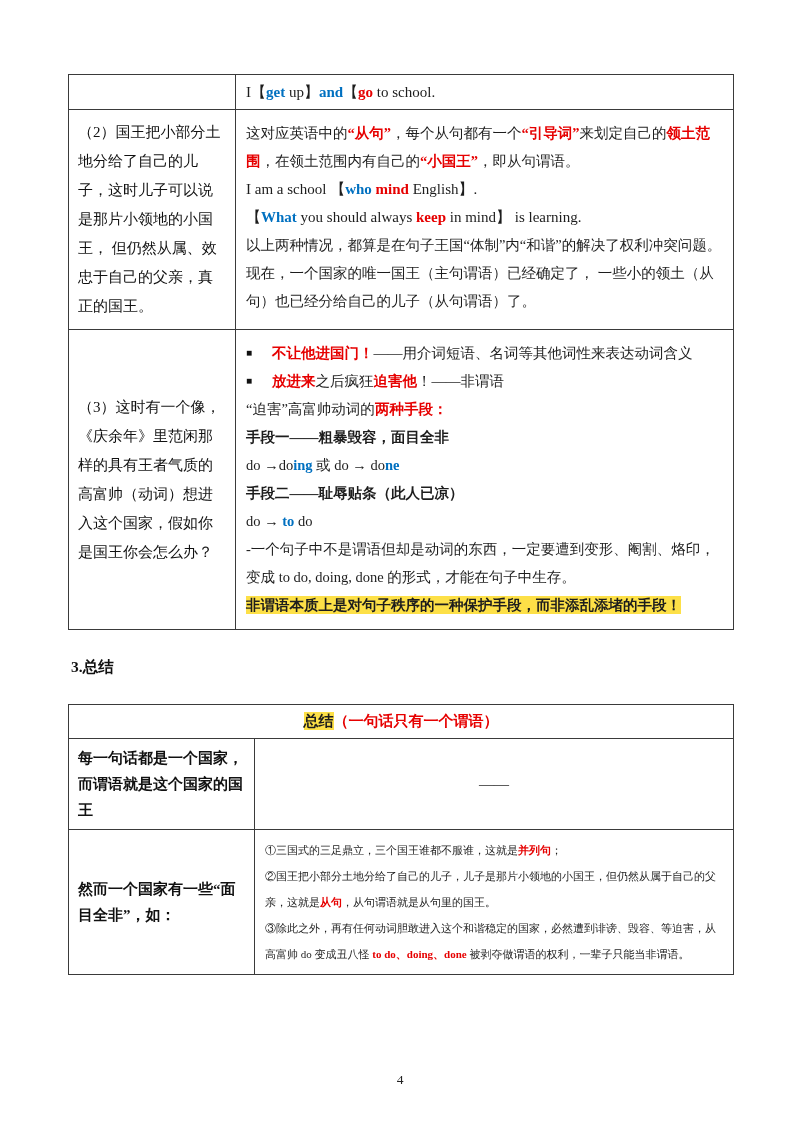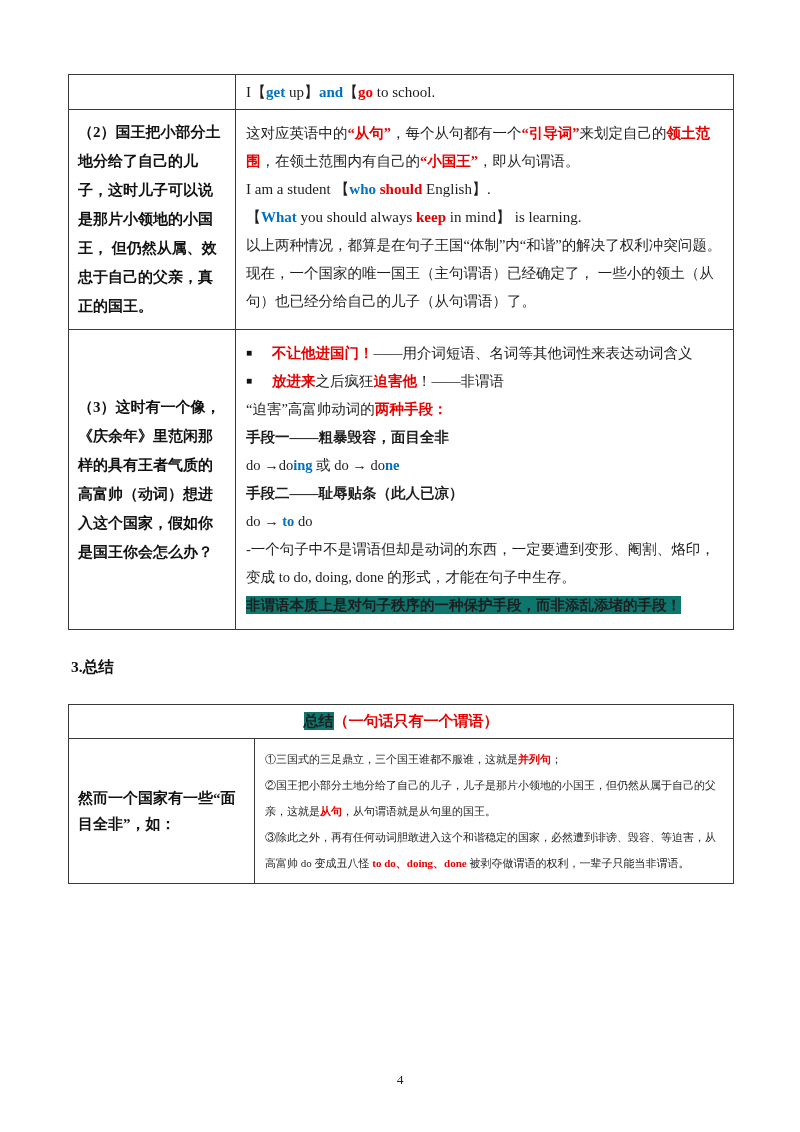--- a/index.html
+++ b/index.html
@@ -9,42 +9,42 @@
     font-family:"Liberation Serif","DejaVu Serif",serif;
     color:#1d1d1d;
   }
   .page { position:relative; width:800px; height:1132px; background:#fff; overflow:hidden; }
   .content { position:absolute; left:68px; top:74px; width:666px; }
 
   table { border-collapse:collapse; table-layout:fixed; width:100%; }
   td { border:1px solid #3a3a3a; }
 
   
-  .t1 .lc { font-weight:bold; font-size:15px; line-height:29px; padding:8px 9px; vertical-align:middle; color:#111; }
+  .t1 .lc { font-weight:normal; font-size:15px; line-height:29px; padding:8px 9px; vertical-align:middle; color:#111; }
   .t1 .rc { font-size:14.5px; line-height:28px; padding:9px 10px 10px; vertical-align:top; }
   .t1 .r1l { height:34px; }
   .t1 .r1r { padding:4px 10px; line-height:26px; font-size:15px; vertical-align:middle; }
   .rc p, .items p { margin:0; }
   .en { font-size:15px; }
 
   
   .t2 { margin-top:26px; }
   .t2 .hd { text-align:center; font-size:15px; padding:7px 4px; vertical-align:middle; }
   .t2 .lc2 { font-weight:bold; font-size:15px; line-height:26px; padding:6px 9px; vertical-align:middle; color:#111; }
   .t2 .dash { text-align:center; vertical-align:middle; font-size:15px; padding:6px; }
   .t2 .items { font-size:11px; line-height:26px; padding:7px 10px; vertical-align:top; }
 
   .sec { margin:27px 0 0 3px; font-size:15.5px; font-weight:bold; color:#111; }
   .pagenum { position:absolute; top:1072px; left:0; width:100%; text-align:center; font-size:13.5px; color:#222; }
 
   
   .red { color:#e60000; }
   .blue { color:#0070c0; }
   .b { font-weight:bold; }
-  .hl { background:#0f766e; padding:1px 0; }
+  .hl { background:#fde047; padding:1px 0; }
   .bullet { font-size:10px; margin-right:20px; vertical-align:2px; color:#111; }
 </style>
 </head>
 <body>
 
 <div class="page">
   <div class="content">
 
     <table class="t1">
       <colgroup>
@@ -57,21 +57,21 @@
         <td class="r1r">
           <p class="en"><span>I</span><span>【</span><span class="blue b">get</span><span> up</span><span>】</span><span class="blue b">and</span><span>【</span><span class="red b">go</span><span> to school.</span></p>
         </td>
       </tr>
       <tr>
         <td class="lc">
           <span>（2）国王把小部分土地分给了自己的儿子，这时儿子可以说是那片小领地的小国王， 但仍然从属、效忠于自己的父亲，真正的国王。</span>
         </td>
         <td class="rc">
           <p><span>这对应英语中的</span><span class="red b">“从句”</span><span>，每个从句都有一个</span><span class="red b">“引导词”</span><span>来划定自己的</span><span class="red b">领土范围</span><span>，在领土范围内有自己的</span><span class="red b">“小国王”</span><span>，即从句谓语。</span></p>
-          <p class="en"><span>I am a student 【</span><span class="blue b">who</span><span> </span><span class="red b">should</span><span> English】.</span></p>
+          <p class="en"><span>I am a school 【</span><span class="blue b">who</span><span> </span><span class="red b">mind</span><span> English】.</span></p>
           <p class="en"><span>【</span><span class="blue b">What</span><span> you should always </span><span class="red b">keep</span><span> in mind】 is learning.</span></p>
           <p><span>以上两种情况，都算是在句子王国“体制”内“和谐”的解决了权利冲突问题。</span></p>
           <p><span>现在，一个国家的唯一国王（主句谓语）已经确定了， 一些小的领土（从句）也已经分给自己的儿子（从句谓语）了。</span></p>
         </td>
       </tr>
       <tr>
         <td class="lc">
           <span>（3）这时有一个像，《庆余年》里范闲那样的具有王者气质的高富帅（动词）想进入这个国家，假如你是国王你会怎么办？</span>
         </td>
         <td class="rc">
@@ -95,20 +95,26 @@
       <colgroup>
           <col style="width:186px">
           <col>
         </colgroup>
       <tbody>
           <tr>
         <td class="hd" colspan="2"><span class="b hl">总结</span><span class="red b">（一句话只有一个谓语）</span></td>
       </tr>
       <tr>
         <td class="lc2">
+          <span>每一句话都是一个国家，而谓语就是这个国家的国王</span>
+        </td>
+        <td class="dash">——</td>
+      </tr>
+      <tr>
+        <td class="lc2">
           <span>然而一个国家有一些“面目全非”，如：</span>
         </td>
         <td class="items">
           <p><span>①三国式的三足鼎立，三个国王谁都不服谁，这就是</span><span class="red b">并列句</span><span>；</span></p>
           <p><span>②国王把小部分土地分给了自己的儿子，儿子是那片小领地的小国王，但仍然从属于自己的父亲，这就是</span><span class="red b">从句</span><span>，从句谓语就是从句里的国王。</span></p>
           <p><span>③除此之外，再有任何动词胆敢进入这个和谐稳定的国家，必然遭到诽谤、毁容、等迫害，从高富帅 do 变成丑八怪 </span><span class="red b">to do、doing、done</span><span> 被剥夺做谓语的权利，一辈子只能当非谓语。</span></p>
         </td>
       </tr>
     </tbody>
       </table>

